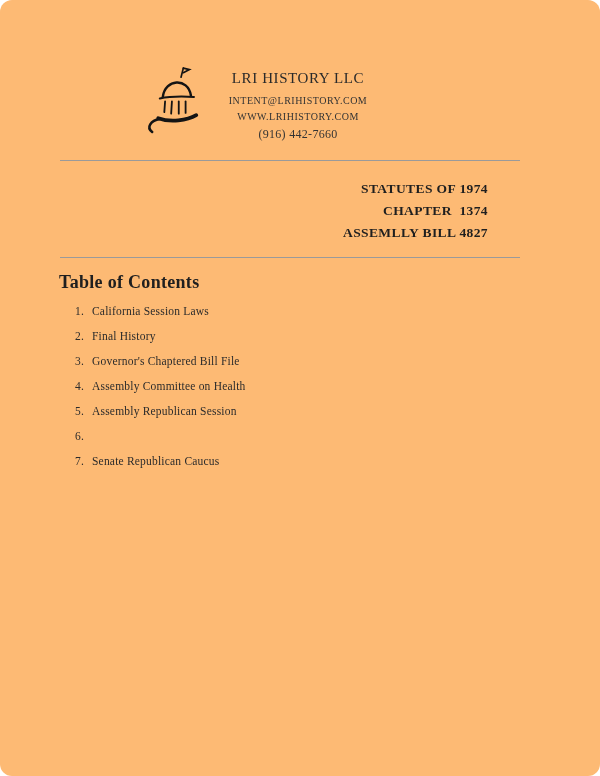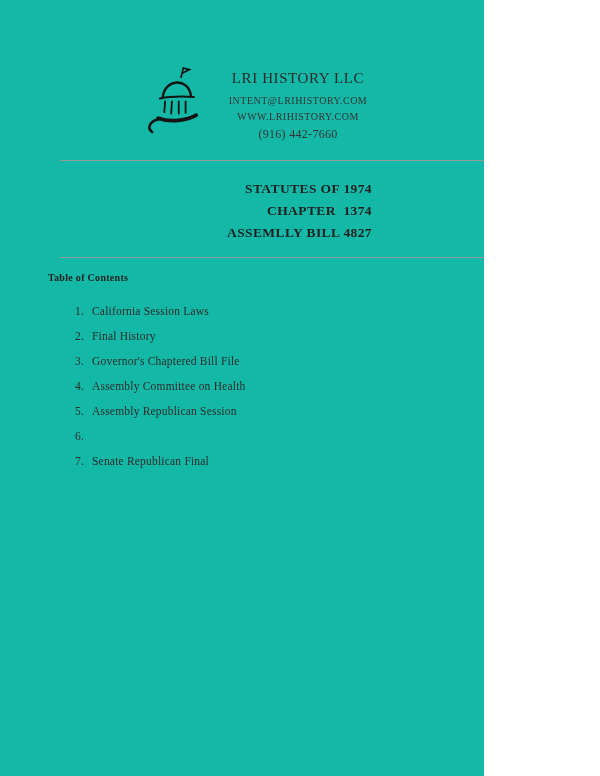--- a/index.html
+++ b/index.html
@@ -1,23 +1,24 @@
 <!DOCTYPE html>
 <html><head>
 <meta charset="utf-8">
 <style>
   html, body { margin: 0; padding: 0; background: #ffffff; }
   .page {
     position: relative;
-    width: 484px;
+    width: 600px;
     height: 776px;
-    background: #14b8a6;
+    background: #fdba74;
     font-family: "Liberation Serif", serif;
     color: #262626;
     overflow: hidden;
+    border-radius: 12px;
   }
 
   
   .logo {
     position: absolute;
     left: 140px;
     top: 60px;
     width: 76px;
     height: 80px;
   }
@@ -73,23 +74,23 @@
     font-weight: bold;
     letter-spacing: 0.4px;
     color: #1f1f1f;
     line-height: 22px;
     white-space: pre;
   }
 
   
   .toc-title {
     position: absolute;
-    left: 48px;
+    left: 59px;
     top: 272px;
-    font-size: 10px;
+    font-size: 18px;
     font-weight: bold;
     letter-spacing: 0.3px;
     color: #1f1f1f;
   }
   .toc-list {
     position: absolute;
     left: 68px;
     top: 305px;
     width: 420px;
   }
@@ -171,17 +172,17 @@
     </div>
     <div class="toc-row">
       <span class="toc-num">5.</span>
       <span class="toc-label">Assembly Republican Session</span>
     </div>
     <div class="toc-row">
       <span class="toc-num">6.</span>
     </div>
     <div class="toc-row">
       <span class="toc-num">7.</span>
-      <span class="toc-label">Senate Republican Final</span>
+      <span class="toc-label">Senate Republican Caucus</span>
     </div>
   </div>
 
 </div>
 
 </body></html>

